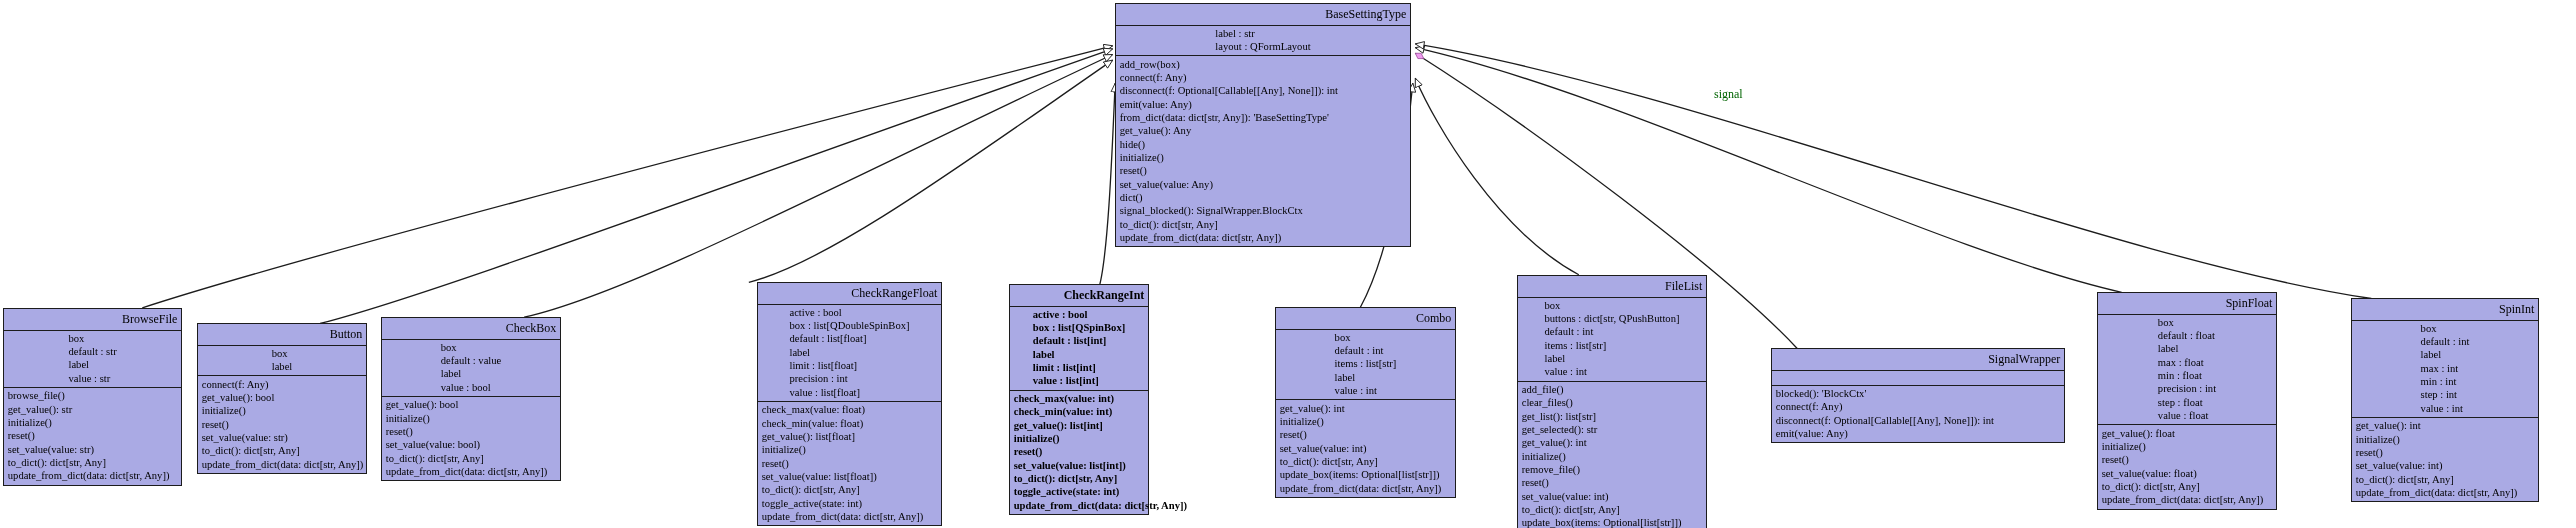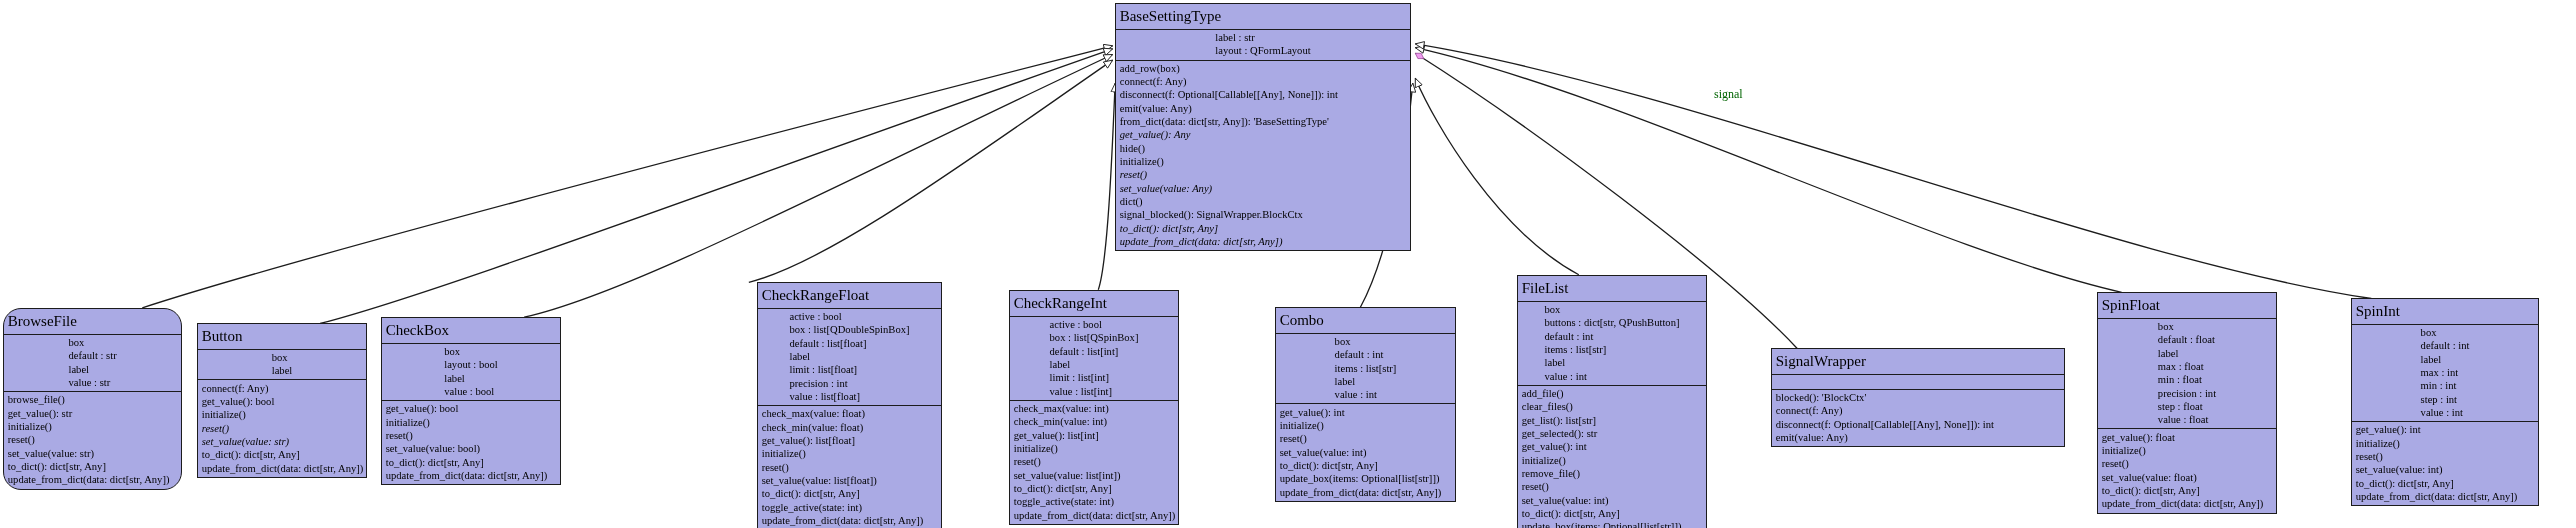--- a/index.html
+++ b/index.html
@@ -22,22 +22,22 @@
     width: 2576px; height: 529px;
     pointer-events: none;
   }
   .umlclass {
     position: absolute;
     background: #aaaae4;
     border: 1.2px solid #1c1c1c;
     z-index: 5;
   }
   .cls-name {
-    text-align: left;
-    font-size: 15px;
+    text-align: right;
+    font-size: 12px;
     line-height: 1.35;
     padding: 1.9px 3.7px 2.5px 3.7px;
     border-bottom: 1.2px solid #1c1c1c;
     color: #000000;
     white-space: nowrap;
   }
   .cls-attrs {
     border-bottom: 1.2px solid #1c1c1c;
     padding: 1.2px 3.7px 1.9px 3.7px;
     text-align: center;
@@ -46,21 +46,21 @@
   .cls-ops {
     padding: 1.2px 3.7px 1.9px 3.7px;
     text-align: left;
   }
   .row {
     font-size: 10.6px;
     line-height: 1.26;
     color: #000000;
     white-space: nowrap;
   }
-  .row.ital { font-style: italic; }
+  .row.ital { }
   .attrs-inner { display: inline-block; text-align: left; }
   .edge-label {
     position: absolute;
     font-size: 12px;
     color: #006400;
     font-family: "Liberation Serif", "DejaVu Serif", serif;
     white-space: nowrap;
     z-index: 6;
   }
 </style>
@@ -109,21 +109,21 @@
           <div class="row">hide()</div>
           <div class="row">initialize()</div>
           <div class="row ital">reset()</div>
           <div class="row ital">set_value(value: Any)</div>
           <div class="row">dict()</div>
           <div class="row">signal_blocked(): SignalWrapper.BlockCtx</div>
           <div class="row ital">to_dict(): dict[str, Any]</div>
           <div class="row ital">update_from_dict(data: dict[str, Any])</div>
         </div>
       </div>
-      <div class="umlclass" style="left: 3.1px; top: 308px; width: 179px; border-radius: 18px;">
+      <div class="umlclass" style="left: 3.1px; top: 308px; width: 179px;">
         <div class="cls-name">BrowseFile</div>
         <div class="cls-attrs"><div class="attrs-inner"><div class="row">box</div><div class="row">default : str</div><div class="row">label</div><div class="row">value : str</div></div></div>
         <div class="cls-ops">
           <div class="row">browse_file()</div>
           <div class="row">get_value(): str</div>
           <div class="row">initialize()</div>
           <div class="row">reset()</div>
           <div class="row">set_value(value: str)</div>
           <div class="row">to_dict(): dict[str, Any]</div>
           <div class="row">update_from_dict(data: dict[str, Any])</div>
@@ -137,21 +137,21 @@
           <div class="row">get_value(): bool</div>
           <div class="row">initialize()</div>
           <div class="row ital">reset()</div>
           <div class="row ital">set_value(value: str)</div>
           <div class="row">to_dict(): dict[str, Any]</div>
           <div class="row">update_from_dict(data: dict[str, Any])</div>
         </div>
       </div>
       <div class="umlclass" style="left: 381px; top: 317px; width: 180px;">
         <div class="cls-name">CheckBox</div>
-        <div class="cls-attrs"><div class="attrs-inner"><div class="row">box</div><div class="row">layout : bool</div><div class="row">label</div><div class="row">value : bool</div></div></div>
+        <div class="cls-attrs"><div class="attrs-inner"><div class="row">box</div><div class="row">default : value</div><div class="row">label</div><div class="row">value : bool</div></div></div>
         <div class="cls-ops">
           <div class="row">get_value(): bool</div>
           <div class="row">initialize()</div>
           <div class="row">reset()</div>
           <div class="row">set_value(value: bool)</div>
           <div class="row">to_dict(): dict[str, Any]</div>
           <div class="row">update_from_dict(data: dict[str, Any])</div>
         </div>
       </div>
       <div class="umlclass" style="left: 757px; top: 282px; width: 185px;">
@@ -162,21 +162,21 @@
           <div class="row">check_min(value: float)</div>
           <div class="row">get_value(): list[float]</div>
           <div class="row">initialize()</div>
           <div class="row">reset()</div>
           <div class="row">set_value(value: list[float])</div>
           <div class="row">to_dict(): dict[str, Any]</div>
           <div class="row">toggle_active(state: int)</div>
           <div class="row">update_from_dict(data: dict[str, Any])</div>
         </div>
       </div>
-      <div class="umlclass" style="left: 1009px; top: 290px; width: 170px;">
+      <div class="umlclass" style="left: 1009px; top: 284px; width: 140px; font-weight: bold;">
         <div class="cls-name">CheckRangeInt</div>
         <div class="cls-attrs"><div class="attrs-inner"><div class="row">active : bool</div><div class="row">box : list[QSpinBox]</div><div class="row">default : list[int]</div><div class="row">label</div><div class="row">limit : list[int]</div><div class="row">value : list[int]</div></div></div>
         <div class="cls-ops">
           <div class="row">check_max(value: int)</div>
           <div class="row">check_min(value: int)</div>
           <div class="row">get_value(): list[int]</div>
           <div class="row">initialize()</div>
           <div class="row">reset()</div>
           <div class="row">set_value(value: list[int])</div>
           <div class="row">to_dict(): dict[str, Any]</div>

